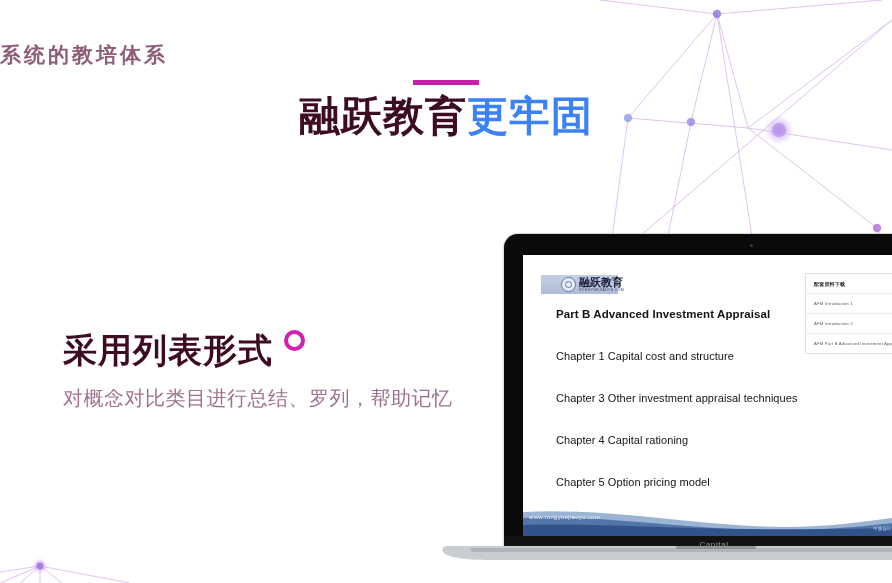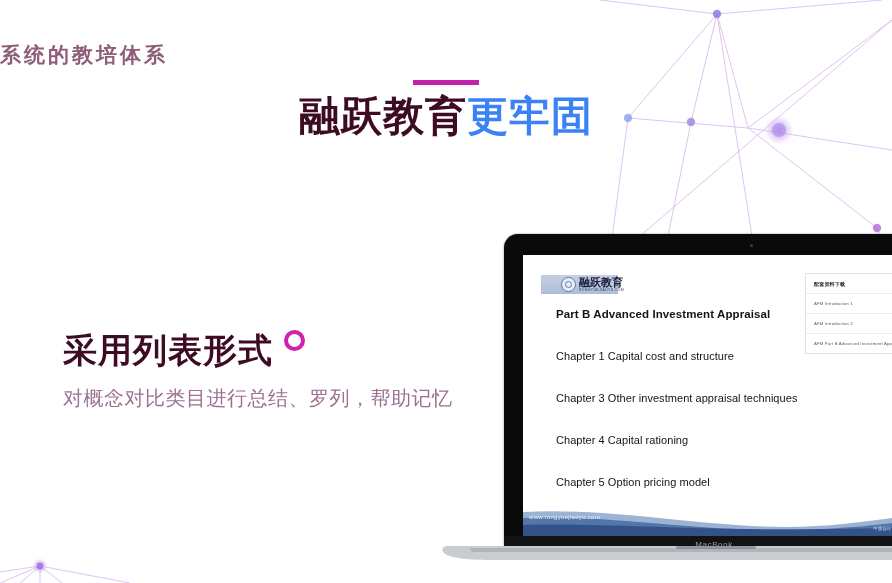--- a/index.html
+++ b/index.html
@@ -349,21 +349,21 @@
       <svg class="wave" viewBox="0 0 392 30" preserveAspectRatio="none" xmlns="http://www.w3.org/2000/svg">
         <path d="M0,6 C80,2 150,16 230,20 C300,24 350,14 392,9 L392,30 L0,30 Z" fill="#8ba7cc" opacity="0.85"></path>
         <path d="M0,12 C90,9 160,24 250,24 C320,24 360,18 392,14 L392,30 L0,30 Z" fill="#4a6fa5" opacity="0.9"></path>
         <path d="M0,19 C100,16 180,28 392,21 L392,30 L0,30 Z" fill="#31538a"></path>
       </svg>
       <div class="site-url">www.rongyuejiaoyu.com</div>
       <div class="corner-cn">中国会计在线教育</div>
     </div>
 
     <div class="chin">
-      <span class="chin-label">MacBook</span>
+      <span class="chin-label">Capital</span>
     </div>
 
     <svg class="base" viewBox="0 0 552 14" preserveAspectRatio="none" xmlns="http://www.w3.org/2000/svg">
       <path d="M8,0 L544,0 C548,0 552,3 548,7 C544,11 530,14 500,14 L52,14 C22,14 8,11 4,7 C0,3 4,0 8,0 Z" fill="#c9cdd2"></path>
       <path d="M30,2 L522,2 L520,6 L32,6 Z" fill="#9aa0a8" opacity="0.55"></path>
       <rect x="236" y="0" width="80" height="3" rx="1.4" fill="#6f757d" opacity="0.6"></rect>
     </svg>
   </div>
 
 </div>

